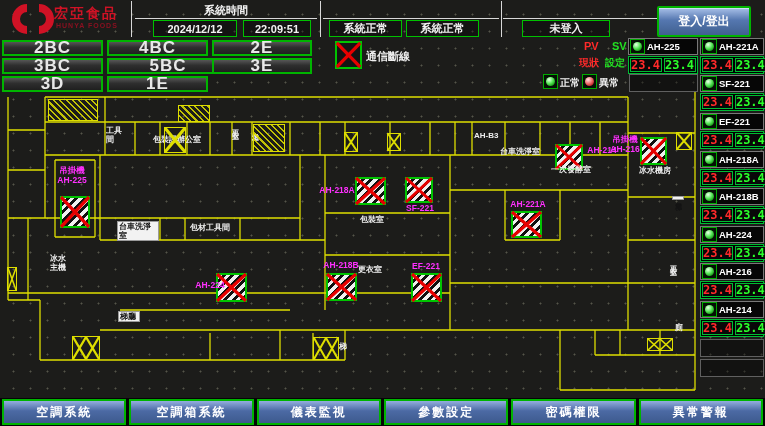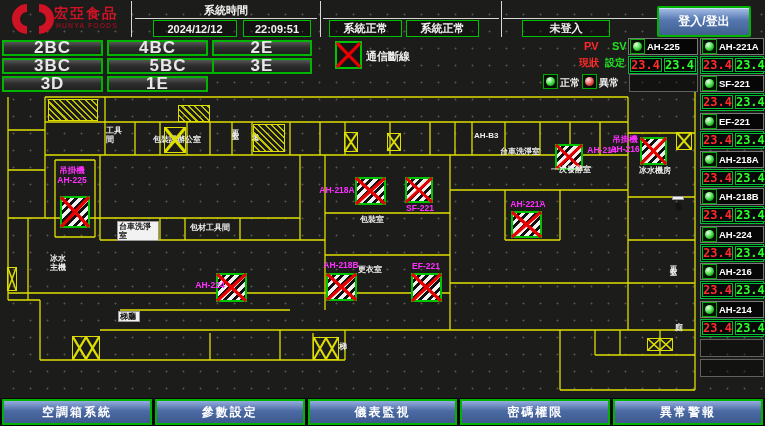--- a/index.html
+++ b/index.html
@@ -469,23 +469,24 @@
     </div>
 
     <div class="stair hatch" style="left: 253px; top: 124px; width: 32px; height: 28px; position: absolute;">
       
       
     </div>
   </div>
 
 <div id="nav">
 
+    <div class="navbtn">空調系統</div>
 
     <div class="navbtn">空調箱系統</div>
 
+    <div class="navbtn">儀表監視</div>
+
     <div class="navbtn">參數設定</div>
 
-    <div class="navbtn">儀表監視</div>
-
     <div class="navbtn">密碼權限</div>
 
     <div class="navbtn">異常警報</div>
   </div>
 
 </body></html>

